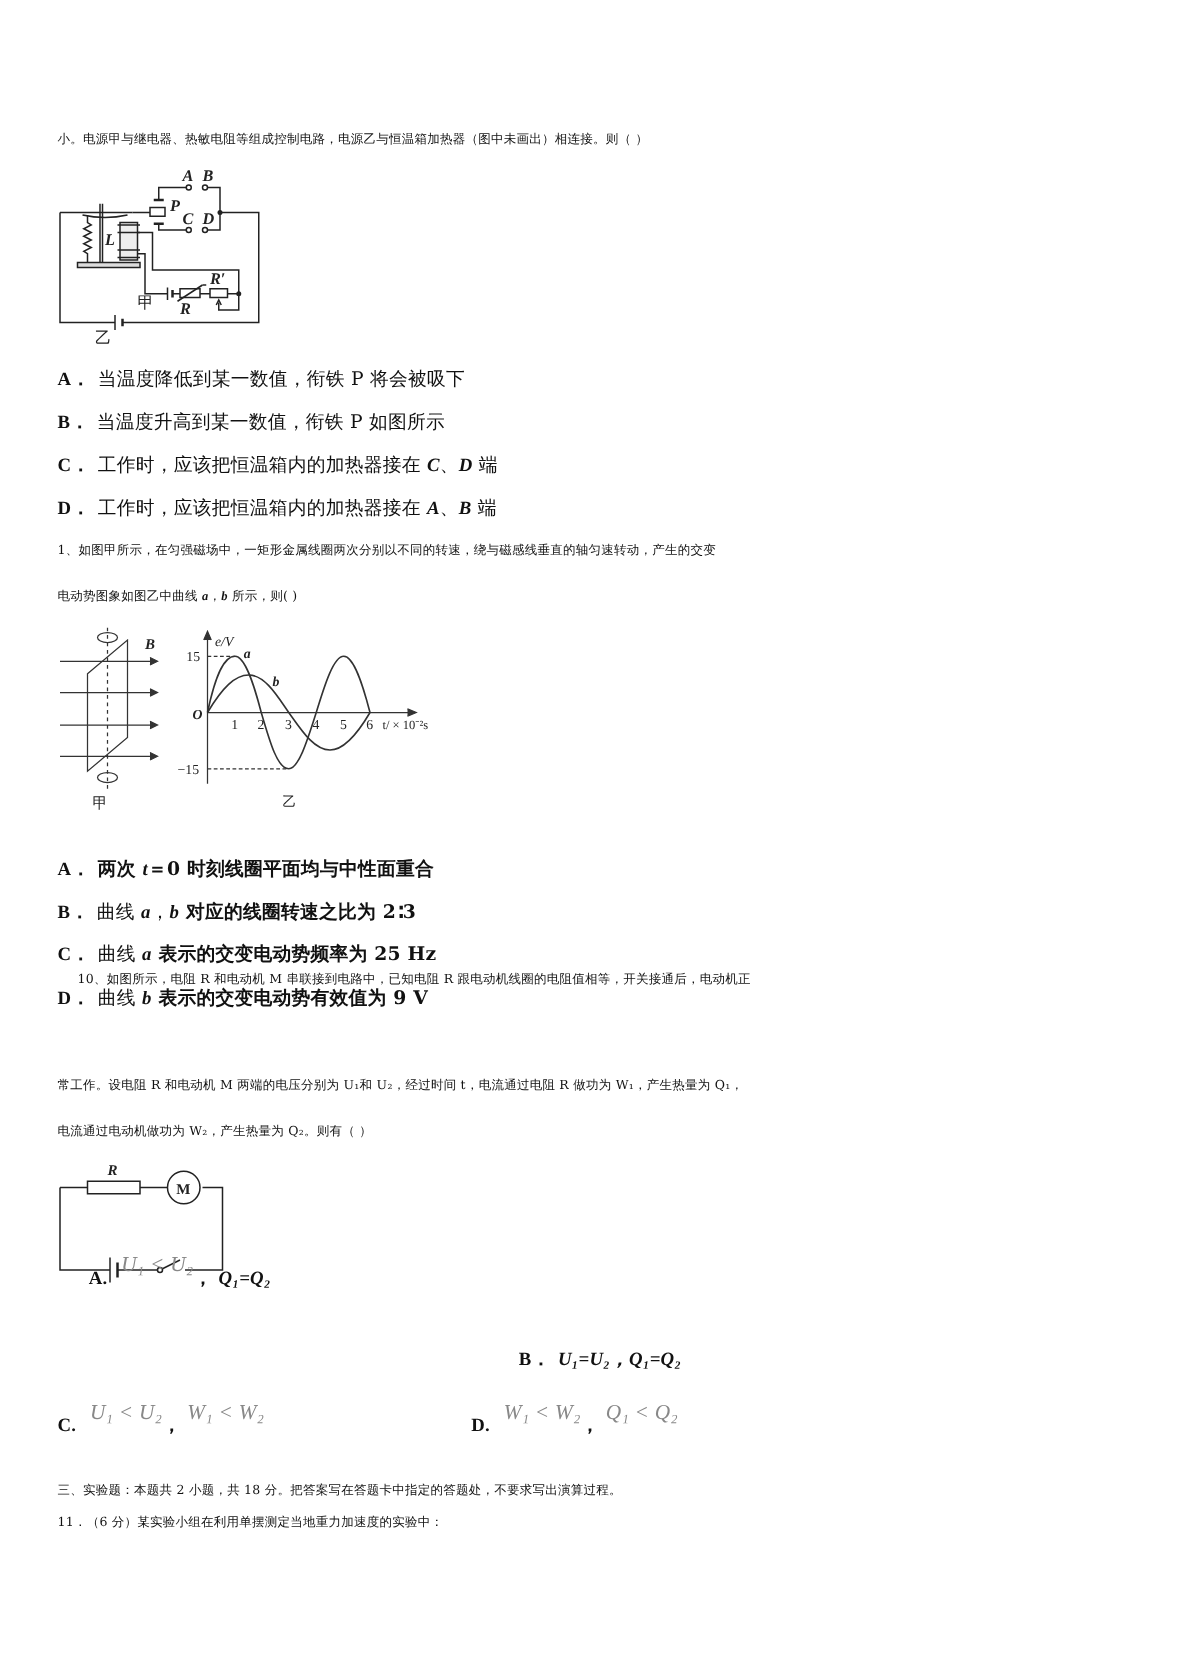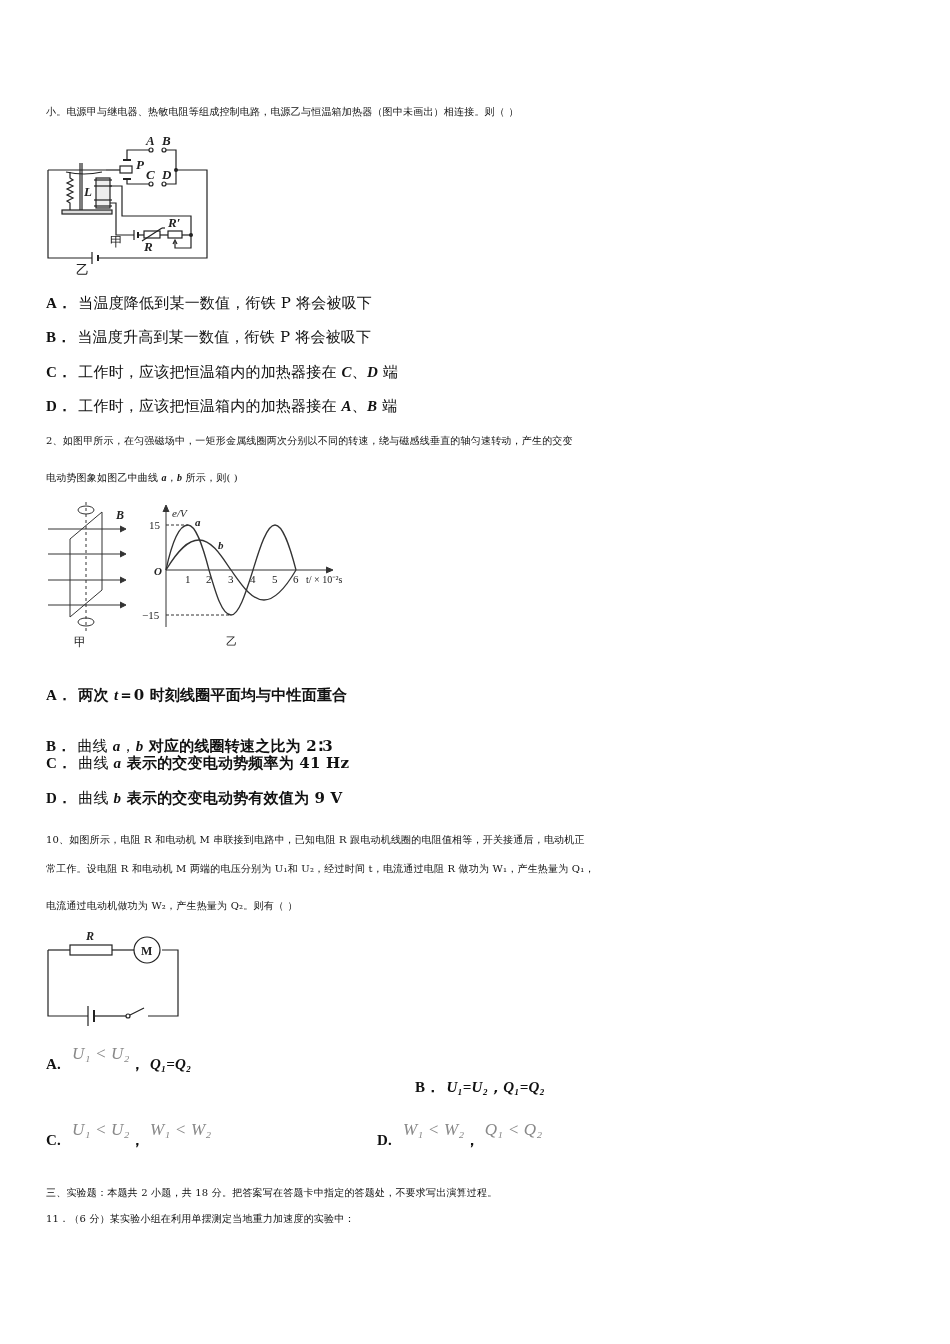--- a/index.html
+++ b/index.html
@@ -96,30 +96,30 @@
   <g font-size="13" fill="#222">
     <text x="66" y="118" style="font-family:'DejaVu Sans',sans-serif">甲</text>
     <text x="32" y="146" style="font-family:'DejaVu Sans',sans-serif">乙</text>
   </g>
 </svg>
 
 <div class="line opt" style="top:293px;">
   <span class="opt-key">A．</span><span>当温度降低到某一数值，衔铁 P 将会被吸下</span>
 </div>
 <div class="line opt" style="top:327px;">
-  <span class="opt-key">B．</span><span>当温度升高到某一数值，衔铁 P 将会被吸下</span>
+  <span class="opt-key">B．</span><span>当温度升高到某一数值，衔铁 P 如图所示</span>
 </div>
 <div class="line opt" style="top:362px;">
   <span class="opt-key">C．</span><span>工作时，应该把恒温箱内的加热器接在 </span><span class="it bold">C</span><span>、</span><span class="it bold">D</span><span> 端</span>
 </div>
 <div class="line opt" style="top:396px;">
   <span class="opt-key">D．</span><span>工作时，应该把恒温箱内的加热器接在 </span><span class="it bold">A</span><span>、</span><span class="it bold">B</span><span> 端</span>
 </div>
 
-<div class="line" style="top:431px;">2、如图甲所示，在匀强磁场中，一矩形金属线圈两次分别以不同的转速，绕与磁感线垂直的轴匀速转动，产生的交变</div>
+<div class="line" style="top:431px;">1、如图甲所示，在匀强磁场中，一矩形金属线圈两次分别以不同的转速，绕与磁感线垂直的轴匀速转动，产生的交变</div>
 <div class="line" style="top:468px;">
   <span>电动势图象如图乙中曲线 </span><span class="it bold">a</span><span>，</span><span class="it bold">b</span><span> 所示，则(        )</span>
 </div>
 
 <svg class="fig" style="left:44px;top:502px;" width="100" height="148" viewBox="0 0 100 148">
   <g stroke="#333" stroke-width="1" fill="none">
     <line x1="4" y1="27" x2="80" y2="27"></line>
       <path d="M76,24 L82,27 L76,30" fill="#333"></path>
     <line x1="4" y1="52" x2="80" y2="52"></line>
       <path d="M76,49 L82,52 L76,55" fill="#333"></path>
@@ -162,31 +162,31 @@
     <text x="166" y="81" font-size="10">t/ × 10⁻²s</text>
     <text x="55" y="24" font-style="italic" font-weight="bold">a</text>
     <text x="78" y="47" font-style="italic" font-weight="bold">b</text>
     <text x="86" y="143" style="font-family:'DejaVu Sans',sans-serif">乙</text>
   </g>
 </svg>
 
 <div class="line opt" style="top:685px;">
   <span class="opt-key">A．</span><span class="bold">两次 </span><span class="it bold">t</span><span class="bold">＝0 时刻线圈平面均与中性面重合</span>
 </div>
-<div class="line opt" style="top:736px;">
+<div class="line opt" style="top:719px;">
   <span class="opt-key">B．</span><span>曲线 </span><span class="it bold">a</span><span>，</span><span class="it bold">b</span><span class="bold"> 对应的线圈转速之比为 2∶3</span>
 </div>
 <div class="line opt" style="top:753px;">
-  <span class="opt-key">C．</span><span>曲线 </span><span class="it bold">a</span><span class="bold"> 表示的交变电动势频率为 41 Hz</span>
+  <span class="opt-key">C．</span><span>曲线 </span><span class="it bold">a</span><span class="bold"> 表示的交变电动势频率为 25 Hz</span>
 </div>
 <div class="line opt" style="top:788px;">
   <span class="opt-key">D．</span><span>曲线 </span><span class="it bold">b</span><span class="bold"> 表示的交变电动势有效值为 9 V</span>
 </div>
 
-<div class="line" style="top:830px;">10、如图所示，电阻 R 和电动机 M 串联接到电路中，已知电阻 R 跟电动机线圈的电阻值相等，开关接通后，电动机正</div>
+<div class="line" style="top:774px;margin-left:16px;">10、如图所示，电阻 R 和电动机 M 串联接到电路中，已知电阻 R 跟电动机线圈的电阻值相等，开关接通后，电动机正</div>
 <div class="line" style="top:859px;">常工作。设电阻 R 和电动机 M 两端的电压分别为 U₁和 U₂，经过时间 t，电流通过电阻 R 做功为 W₁，产生热量为 Q₁，</div>
 <div class="line" style="top:896px;">电流通过电动机做功为 W₂，产生热量为 Q₂。则有（        ）</div>
 
 <svg class="fig" style="left:44px;top:928px;" width="140" height="100" viewBox="0 0 140 100">
   <g stroke="#222" stroke-width="1.2" fill="none">
     <path d="M4,22 L4,88 L44,88"></path>
     <line x1="44" y1="78" x2="44" y2="98"></line>
     <line x1="50" y1="82" x2="50" y2="94" stroke-width="2"></line>
     <path d="M50,88 L82,88"></path>
     <circle cx="84" cy="88" r="2" fill="#fff"></circle>
@@ -194,21 +194,21 @@
     <path d="M104,88 L134,88 L134,22 L118,22"></path>
     <path d="M4,22 L26,22"></path>
     <rect x="26" y="17" width="42" height="10" fill="#fff"></rect>
     <line x1="68" y1="22" x2="90" y2="22"></line>
     <circle cx="103" cy="22" r="13" fill="#fff"></circle>
   </g>
   <text x="42" y="12" font-size="12" font-style="italic" font-weight="bold" fill="#222">R</text>
   <text x="97" y="27" font-size="12" font-weight="bold" fill="#222">M</text>
 </svg>
 
-<div class="line opt" style="top:1054px;">
+<div class="line opt" style="top:1012px;margin-left:25px;">
   <span class="opt-key">A.</span>
   <span class="math-gray">U₁ &lt; U₂</span><span class="bold">，</span>
   <span class="bold it">Q₁=Q₂</span>
 </div>
 <div class="line opt" style="top:1077px;left:377px;margin-left:38px;">
   <span class="opt-key">B．</span><span class="bold it">U₁=U₂，Q₁=Q₂</span>
 </div>
 <div class="line opt" style="top:1130px;text-align:center;">
   <span class="opt-key">C.</span>
   <span class="math-gray">U₁ &lt; U₂</span><span class="bold">，</span>

